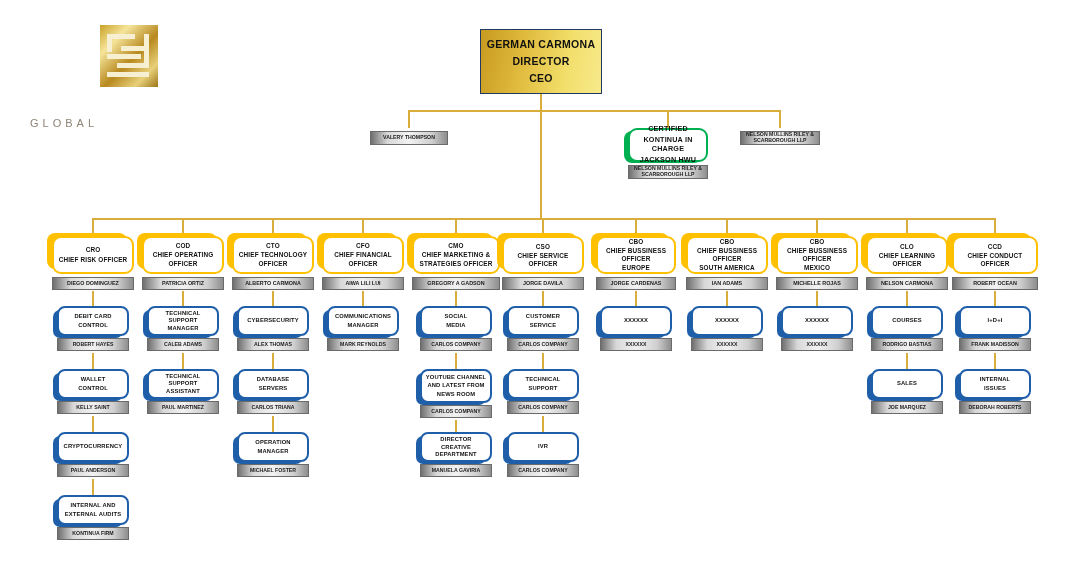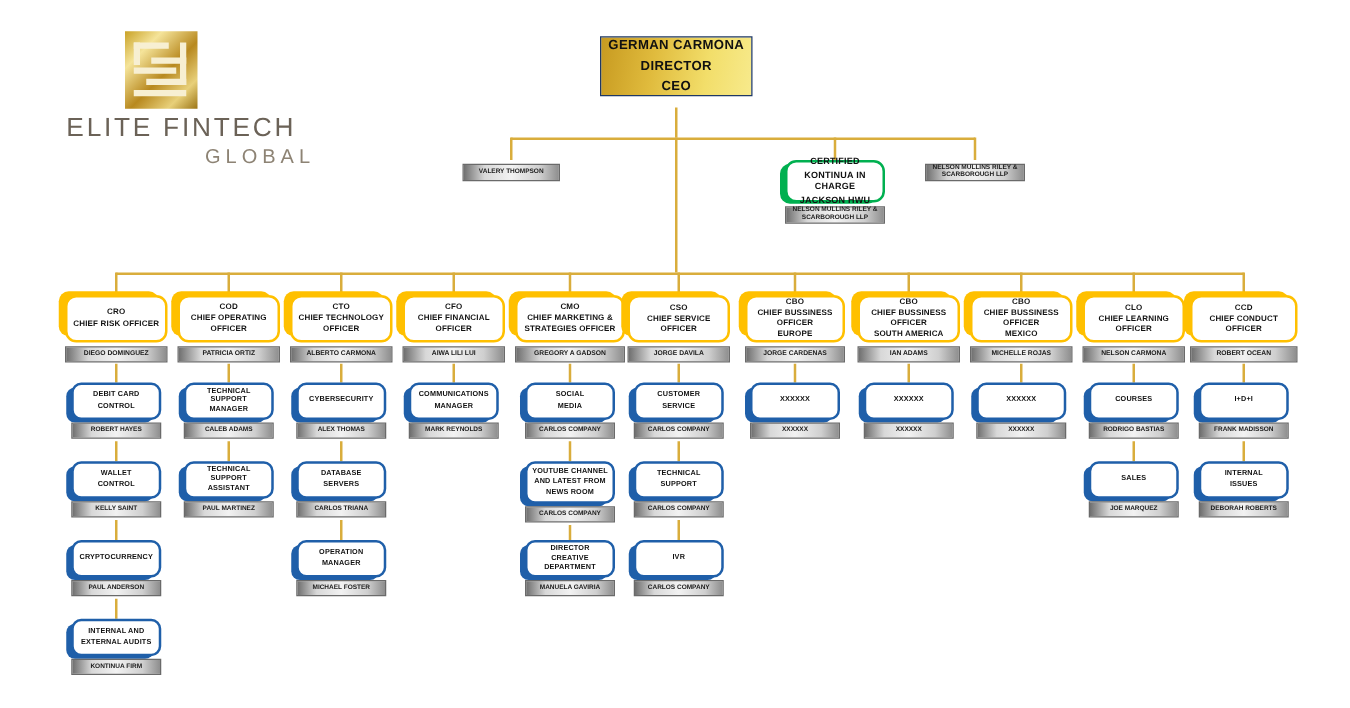--- a/index.html
+++ b/index.html
@@ -20,22 +20,22 @@
     position:absolute;left:70px;top:0;width:58px;height:62px;
     background:linear-gradient(135deg,#c9a227 0%,#f5e49a 25%,#b8891f 55%,#e8d07a 80%,#9c7516 100%);
   }
   .logo-mark .inner{position:absolute;left:7px;top:7px;right:7px;bottom:7px;}
   .logo-mark .bar{position:absolute;background:#f7efd2;}
   .logo-text{
     position:absolute;left:0;top:66px;width:230px;text-align:center;
     font-size:21px;letter-spacing:2.2px;color:#6b6257;font-weight:400;
   }
   .logo-sub{
-    position:absolute;left:0;top:92px;width:230px;text-align:right;padding-right:8px;
-    box-sizing:border-box;font-size:16px;letter-spacing:4px;color:#8d8374;
+    position:absolute;left:0;top:92px;width:230px;padding-right:8px;
+    box-sizing:border-box;font-size:11px;letter-spacing:4px;color:#8d8374;
   }
 
   
   .node{position:absolute;box-sizing:border-box;}
   .node .body{
     position:relative;box-sizing:border-box;width:100%;
     display:flex;align-items:center;justify-content:center;text-align:center;
     font-weight:bold;color:#111;line-height:1.22;z-index:2;
   }
   .node .plate{
@@ -90,21 +90,20 @@
       <div class="inner">
         <div class="bar" style="left:0;top:2px;width:28px;height:5px;"></div>
         <div class="bar" style="left:0;top:2px;width:5px;height:18px;"></div>
         <div class="bar" style="left:14px;top:14px;width:28px;height:5px;"></div>
         <div class="bar" style="left:0;top:22px;width:34px;height:5px;"></div>
         <div class="bar" style="left:37px;top:2px;width:5px;height:34px;"></div>
         <div class="bar" style="left:10px;top:31px;width:32px;height:5px;"></div>
         <div class="bar" style="left:0;top:40px;width:42px;height:5px;"></div>
       </div>
     </div>
-    <div class="logo-text">ELITE FINTECH</div>
     <div class="logo-sub">GLOBAL</div>
   </div>
 
   <div id="lines">
       <div class="line v" style="left: 540px; top: 86px; height: 24px;"></div>
       <div class="line h" style="left: 409px; top: 110px; width: 371px;"></div>
       <div class="line v" style="left: 408px; top: 110px; height: 18px;"></div>
       <div class="line v" style="left: 667px; top: 110px; height: 18px;"></div>
       <div class="line v" style="left: 779px; top: 110px; height: 18px;"></div>
       <div class="line v" style="left: 540px; top: 110px; height: 108px;"></div>
@@ -140,21 +139,21 @@
       <div class="line v" style="left: 906px; top: 218px; height: 18px;"></div>
       <div class="line v" style="left: 906px; top: 291px; height: 15px;"></div>
       <div class="line v" style="left: 906px; top: 353px; height: 16px;"></div>
       <div class="line v" style="left: 994px; top: 218px; height: 18px;"></div>
       <div class="line v" style="left: 994px; top: 291px; height: 15px;"></div>
       <div class="line v" style="left: 994px; top: 353px; height: 16px;"></div>
     </div>
 
   <div id="nodes">
       <div class="node ceo" style="left: 480px; top: 29px; width: 122px;">
-        <div class="body" style="height: 48px;">
+        <div class="body" style="height: 65px;">
           <span class="t-role">GERMAN CARMONA</span>
           <span class="t-role">DIRECTOR</span>
           <span class="t-role">CEO</span>
         </div>
       </div>
       <div class="node green" style="left: 370px; top: 128px; width: 78px;">
         <div class="plate" style="height: 14px;">VALERY THOMPSON</div>
       </div>
       <div class="node green" style="left: 628px; top: 128px; width: 80px;">
         <div class="body" style="height: 34px;">

